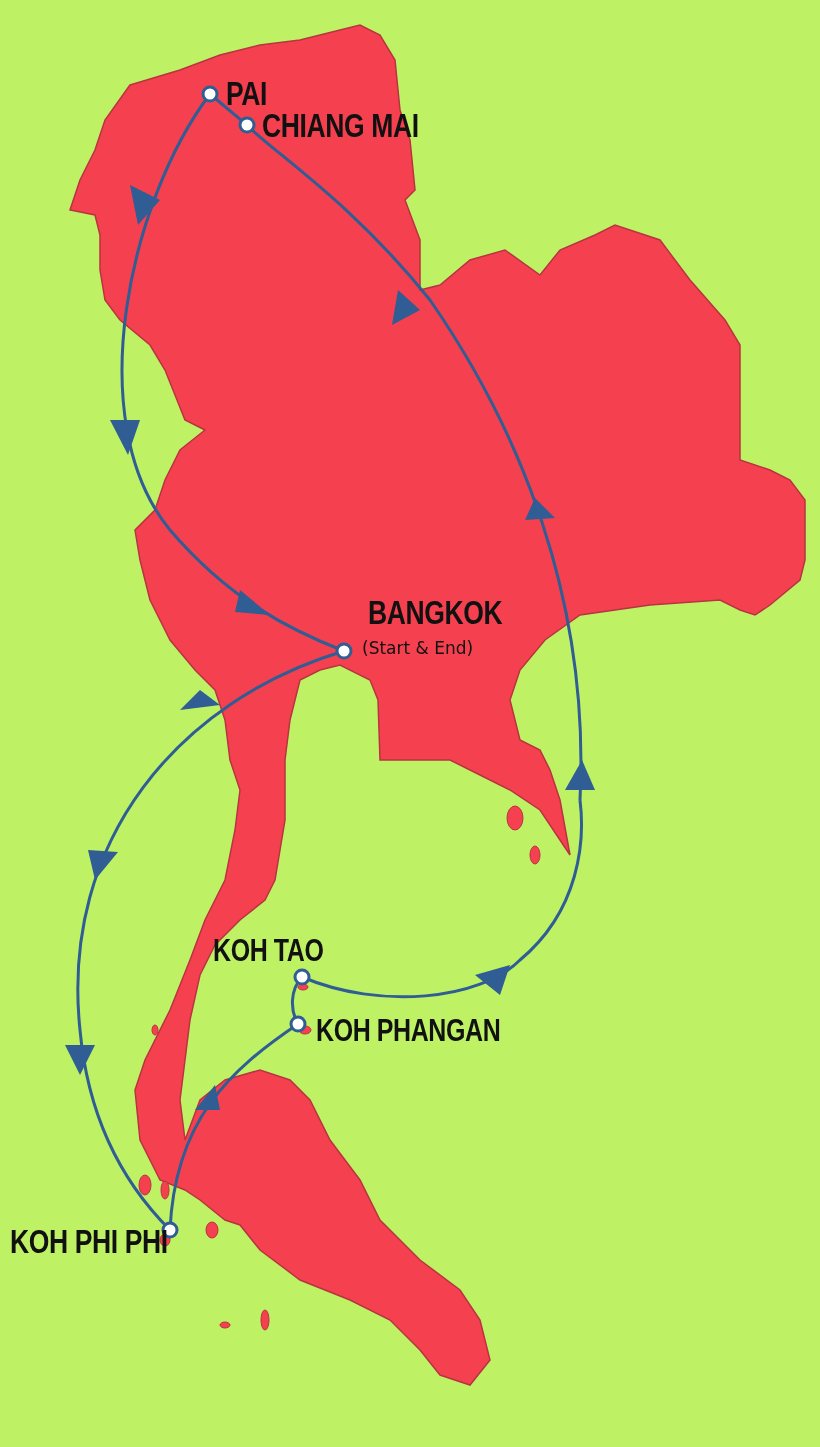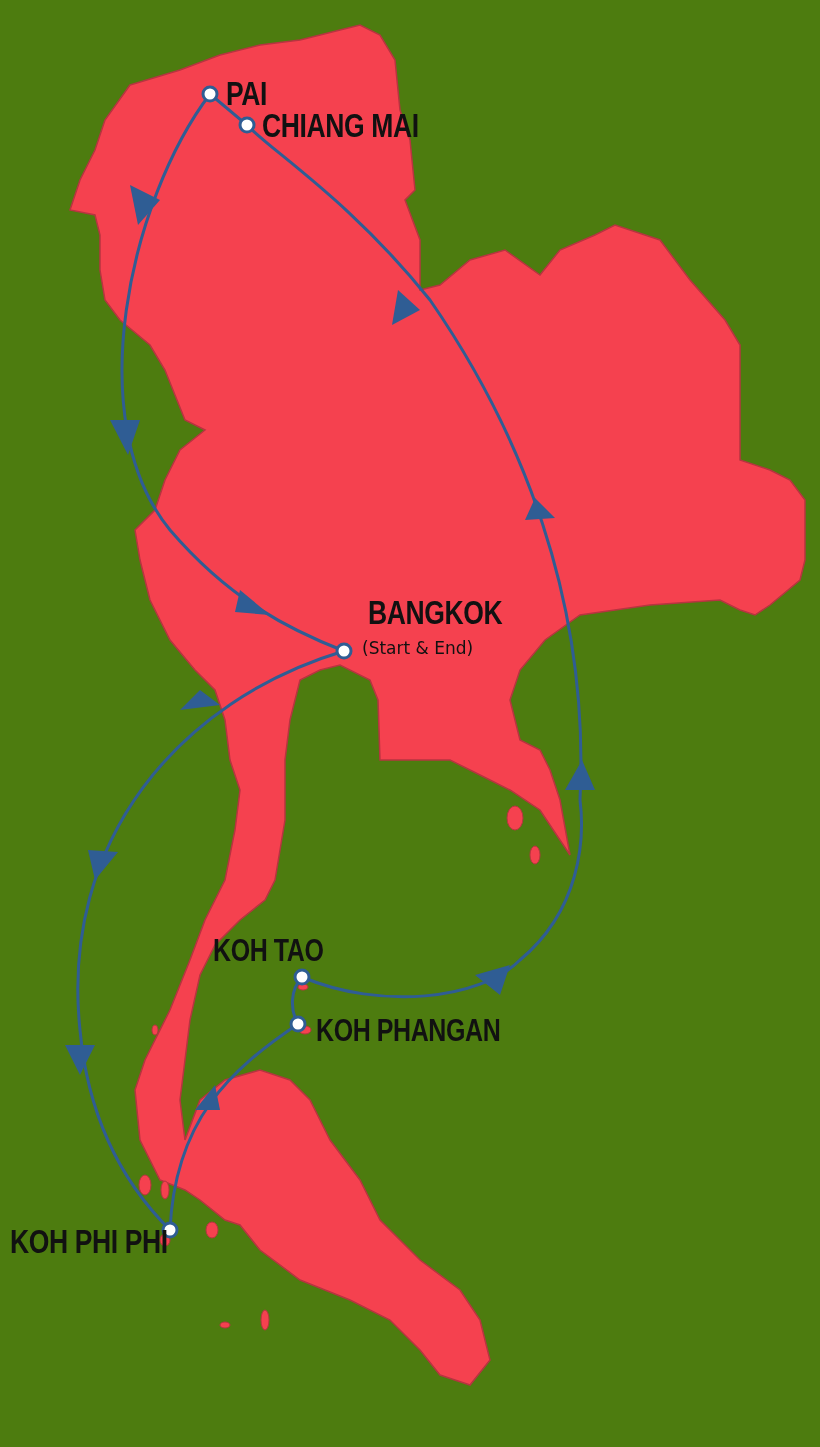--- a/index.html
+++ b/index.html
@@ -1,16 +1,16 @@
 <!DOCTYPE html>
 <html><head>
 <meta charset="utf-8">
 <style>
   html, body { margin:0; padding:0; background:#f5f5f5; }
-  #stage { position:relative; width:820px; height:1447px; overflow:hidden; background:#4d7c0f; }
+  #stage { position:relative; width:820px; height:1447px; overflow:hidden; background:#bef264; }
   svg { position:absolute; left:0; top:0; }
   .label { position:absolute; font-family:"Liberation Sans", sans-serif; font-weight:bold; color:#111; letter-spacing:-0.5px; transform:scaleX(0.78); transform-origin:left top; white-space:nowrap; }
   .sub { position:absolute; font-family:"DejaVu Sans", sans-serif; font-size:17px; color:#111; white-space:nowrap;text-align:center; }
 </style>
 </head>
 <body>
 
 <div id="stage">
 <svg width="820" height="1447" viewBox="0 0 820 1447">
 

